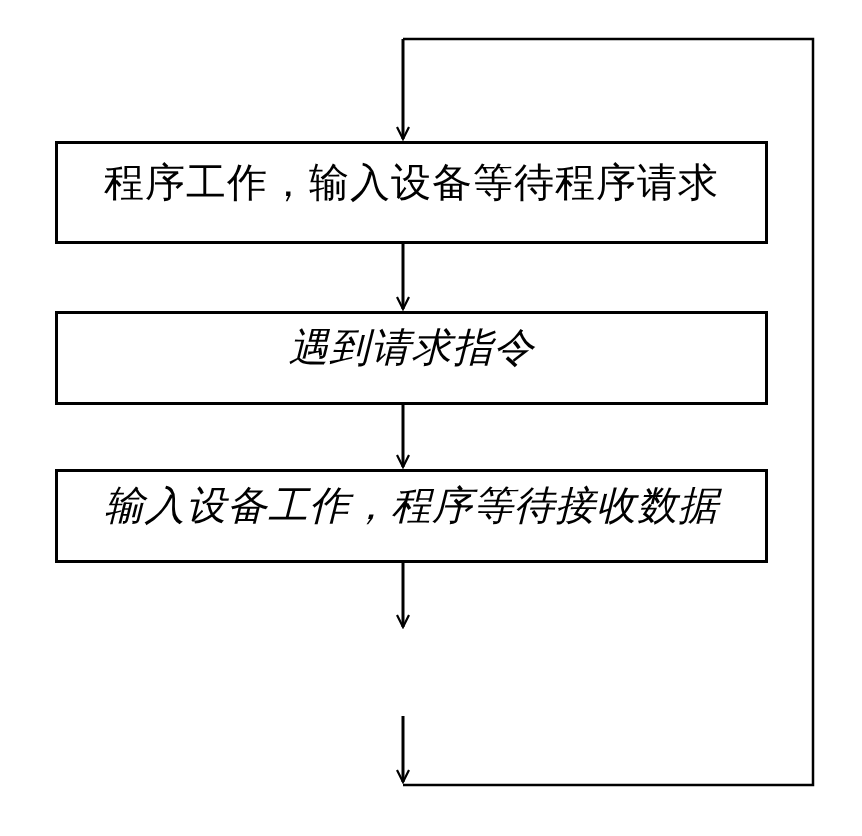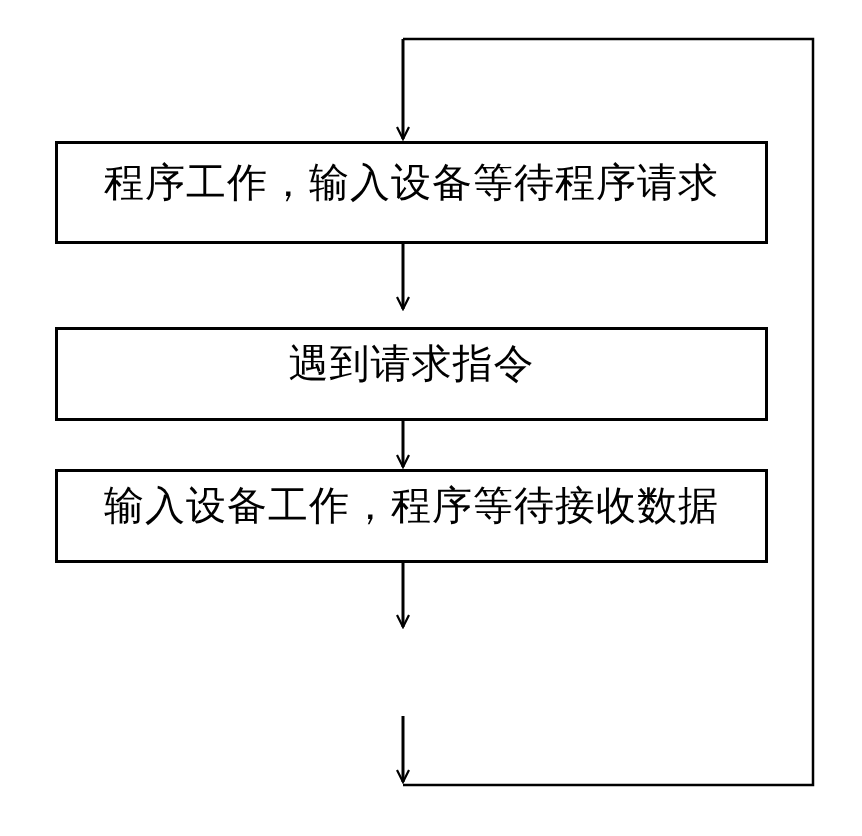--- a/index.html
+++ b/index.html
@@ -36,22 +36,22 @@
     box-sizing: content-box;
   }
   .flow-box .label {
     font-size: 40px;
     line-height: 1;
     color: #000000;
     letter-spacing: 1px;
     white-space: nowrap;
   }
   .box-1 { top: 141px; height: 77px; }  
-  .box-2 { top: 327px; height: 68px; }  
-  .box-3 { top: 469px; height: 68px; }  
+  .box-2 { top: 311px; height: 68px; font-style: italic; }  
+  .box-3 { top: 469px; height: 68px; font-style: italic; }  
   .box-4 { top: 629px; height: 67px; }  
 </style>
 </head>
 <body>
 
 <div class="canvas">
 
   <svg class="connector-layer" width="862" height="836" viewBox="0 0 862 836" xmlns="http://www.w3.org/2000/svg">
     <defs>
       <marker id="arrowV" viewBox="-14 -7 16 14" refX="0" refY="0" markerWidth="16" markerHeight="14" markerUnits="userSpaceOnUse" orient="auto">

